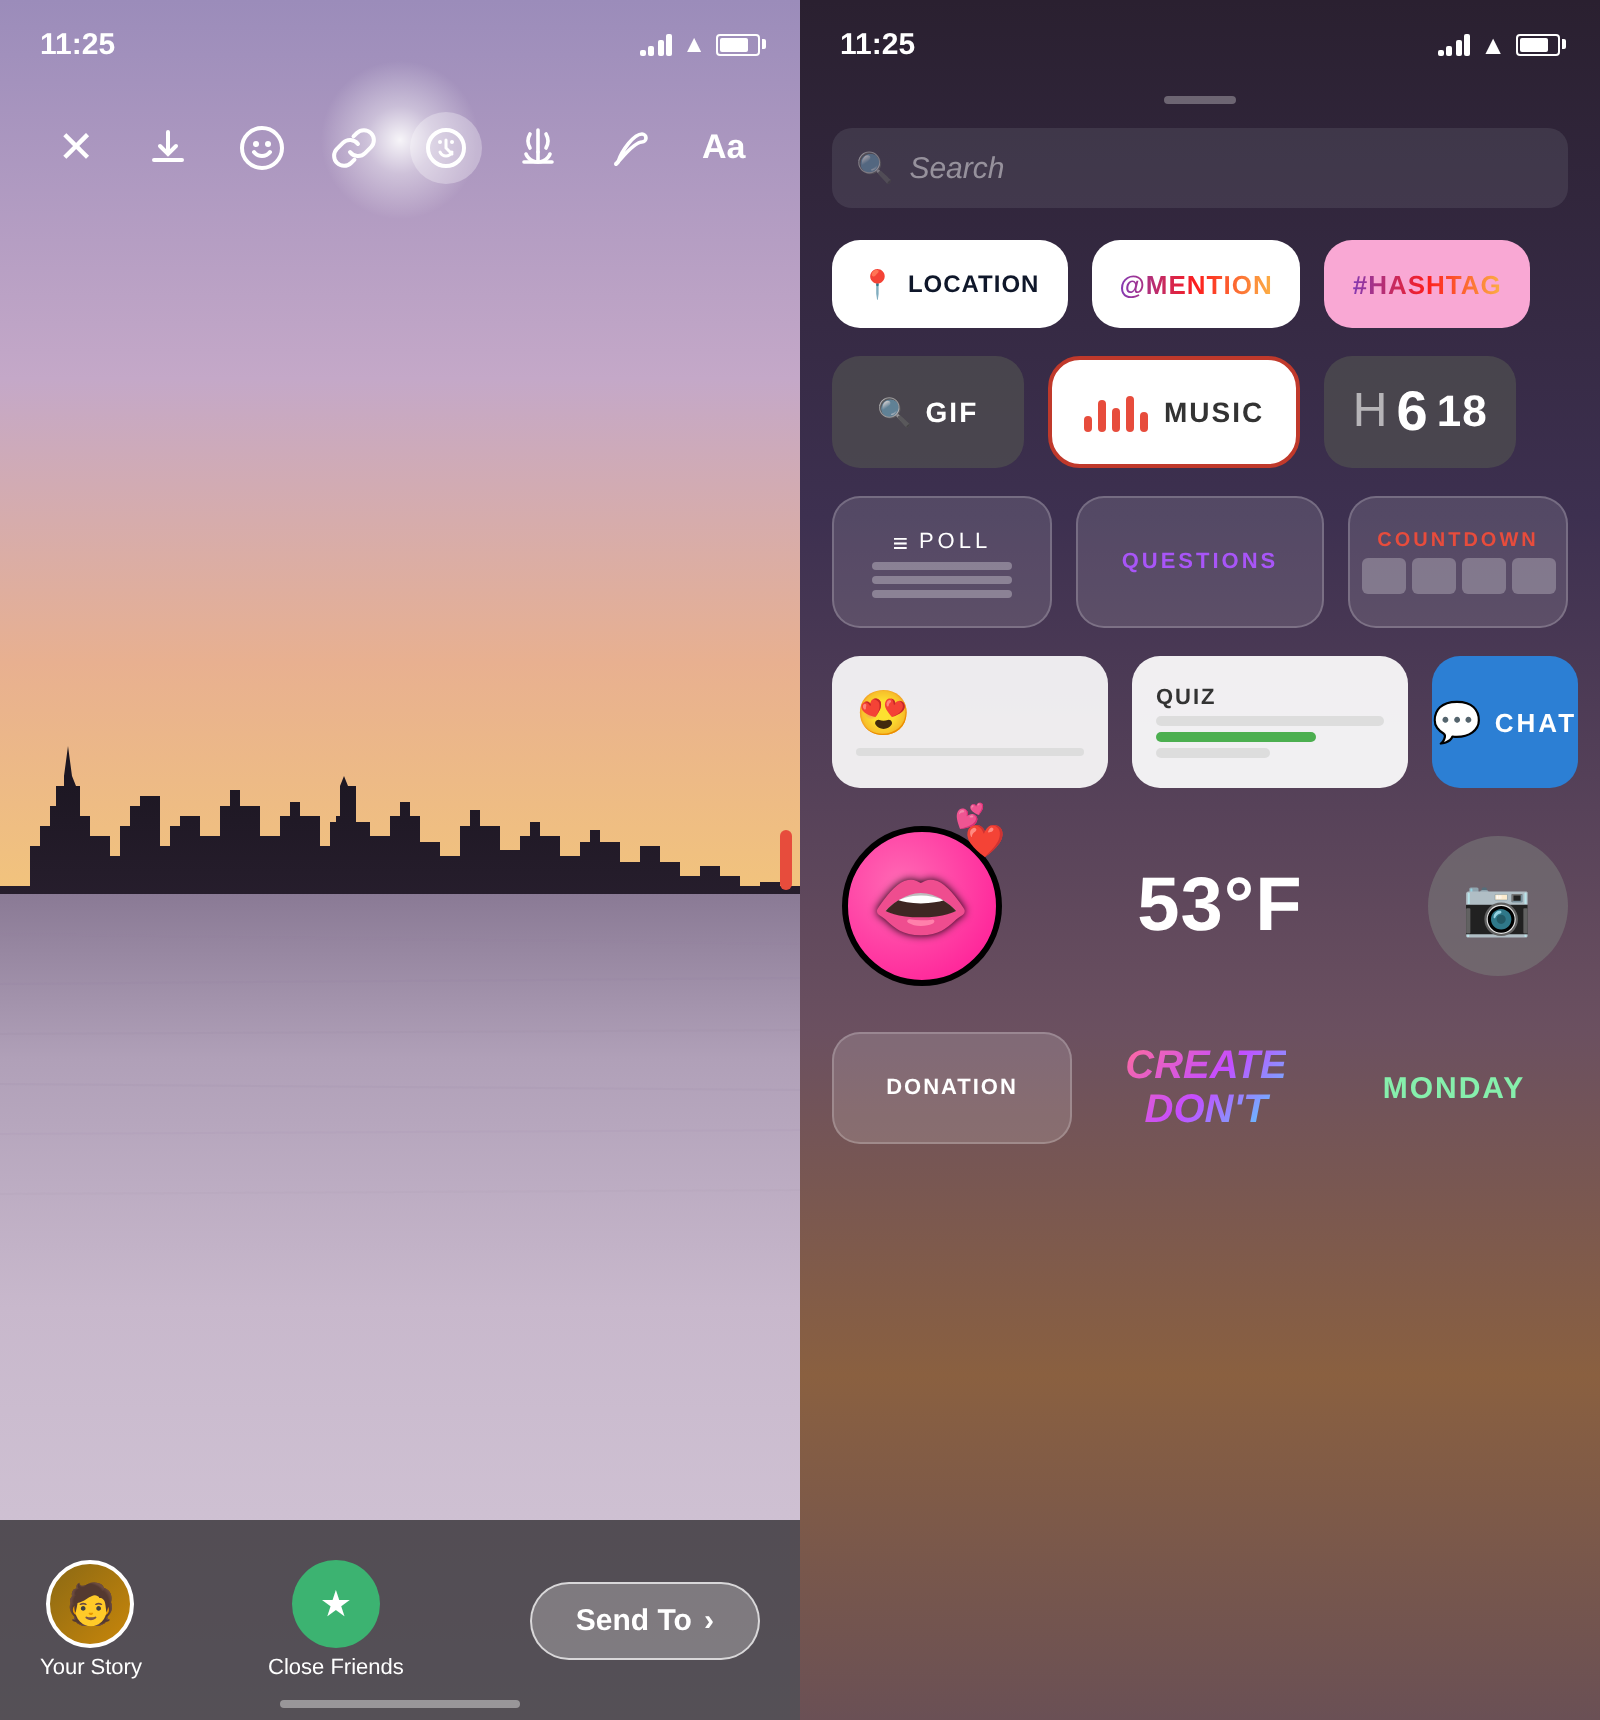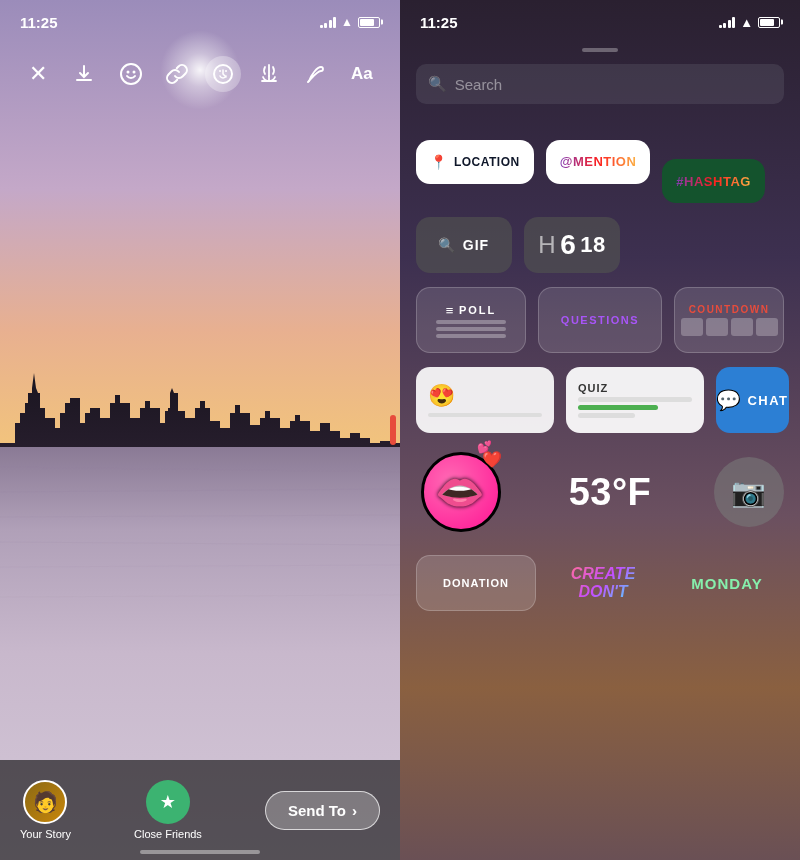--- a/index.html
+++ b/index.html
@@ -271,20 +271,21 @@
     }
 
     .search-icon-right {
       color: rgba(255,255,255,0.5);
       font-size: 15px;
     }
 
     .search-placeholder {
       color: rgba(255,255,255,0.45);
       font-size: 15px;
+      font-style: italic;
     }
 
     
     .sticker-grid {
       flex: 1;
       overflow-y: auto;
       padding: 0 16px;
       display: flex;
       flex-direction: column;
       gap: 14px;
@@ -329,25 +330,24 @@
     .mention-text {
       background: linear-gradient(90deg, #833ab4, #fd1d1d, #fcb045);
       -webkit-background-clip: text;
       -webkit-text-fill-color: transparent;
       background-clip: text;
       font-weight: 800;
       font-size: 13px;
     }
 
     .tile-hashtag {
-      background: #14532d;
+      background: #f9a8d4;
       height: 44px;
       padding: 0 14px;
       font-size: 13px;
-      margin-top: 39px;
     }
 
     .hashtag-text {
       background: linear-gradient(90deg, #833ab4, #fd1d1d, #fcb045);
       -webkit-background-clip: text;
       -webkit-text-fill-color: transparent;
       background-clip: text;
       font-weight: 800;
       font-size: 13px;
     }
@@ -417,21 +417,21 @@
       background: rgba(255,255,255,0.12);
       height: 66px;
       width: 110px;
       flex-direction: column;
       gap: 2px;
       border: 1px solid rgba(255,255,255,0.2);
     }
 
     .poll-text {
       font-size: 11px;
-      font-weight: 700;
+      font-weight: 400;
       color: #fff;
       letter-spacing: 2px;
     }
 
     .poll-lines {
       display: flex;
       flex-direction: column;
       gap: 3px;
       width: 70px;
     }
@@ -611,21 +611,21 @@
       letter-spacing: 1px;
     }
 
     .tile-create {
       background: transparent;
       height: 56px;
       width: 110px;
     }
 
     .create-text {
-      font-size: 16px;
+      font-size: 20px;
       font-weight: 900;
       background: linear-gradient(135deg, #ff6b9d, #c44dff, #44e5ff);
       -webkit-background-clip: text;
       -webkit-text-fill-color: transparent;
       background-clip: text;
       letter-spacing: 0px;
       line-height: 1.1;
       text-align: center;
       font-style: italic;
     }
@@ -843,20 +843,30 @@
         <div class="sticker-tile tile-hashtag">
           <span class="hashtag-text">#HASHTAG</span>
         </div>
       </div>
 
       <div class="sticker-row">
         <div class="sticker-tile tile-gif">
           <span style="font-size:14px;color:rgba(255,255,255,0.7);">🔍</span>
           <span style="font-size:14px;font-weight:900;color:#fff;letter-spacing:1px;">GIF</span>
         </div>
+        <div class="sticker-tile tile-music" style="position:relative;">
+          <div class="music-bars">
+            <div class="music-bar" style="height:8px;"></div>
+            <div class="music-bar" style="height:16px;"></div>
+            <div class="music-bar" style="height:12px;"></div>
+            <div class="music-bar" style="height:18px;"></div>
+            <div class="music-bar" style="height:10px;"></div>
+          </div>
+          <span class="music-text">MUSIC</span>
+        </div>
         <div class="sticker-tile tile-dice">
           <div class="dice-display">
             <span class="dice-num" style="font-size:24px;color:rgba(255,255,255,0.6);font-weight:500;">H</span>
             <span class="dice-num">6</span>
             <span class="dice-num" style="font-size:22px;">18</span>
           </div>
         </div>
       </div>
 
       <div class="sticker-row">

